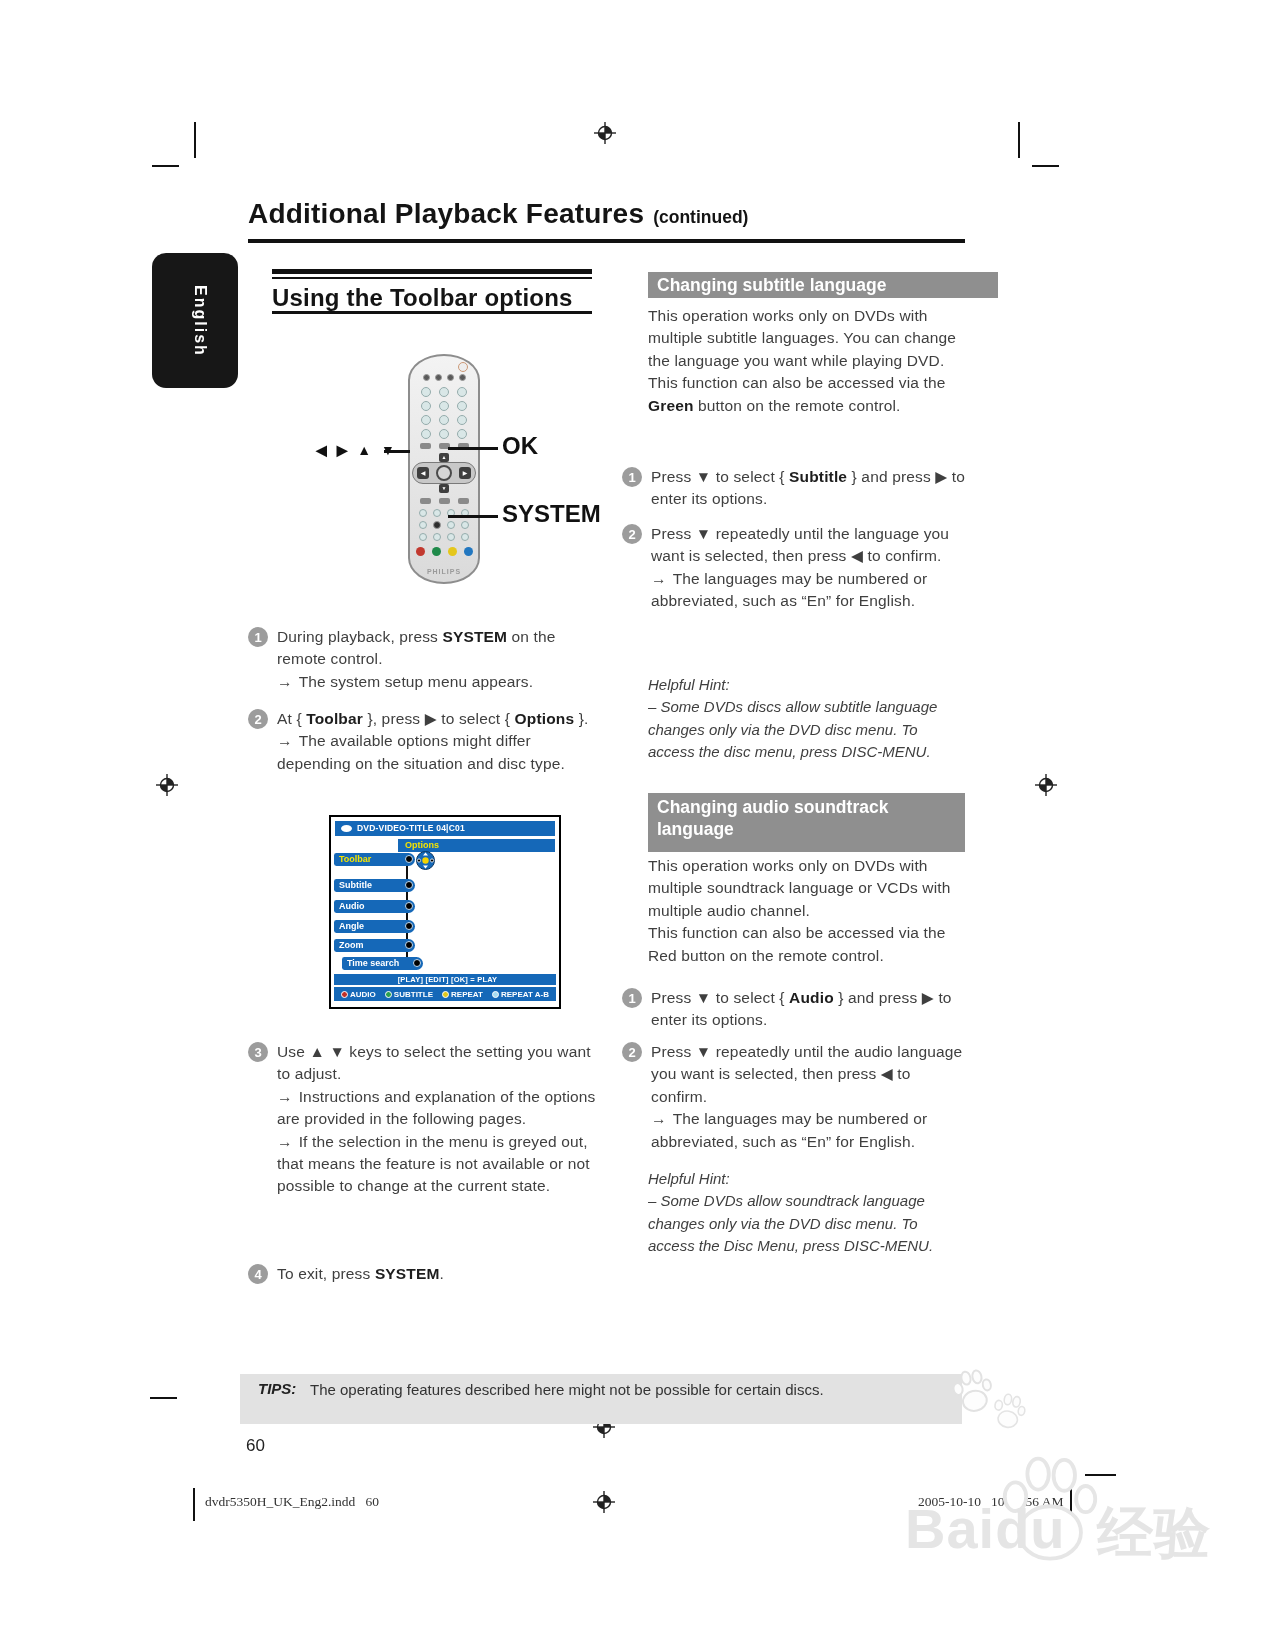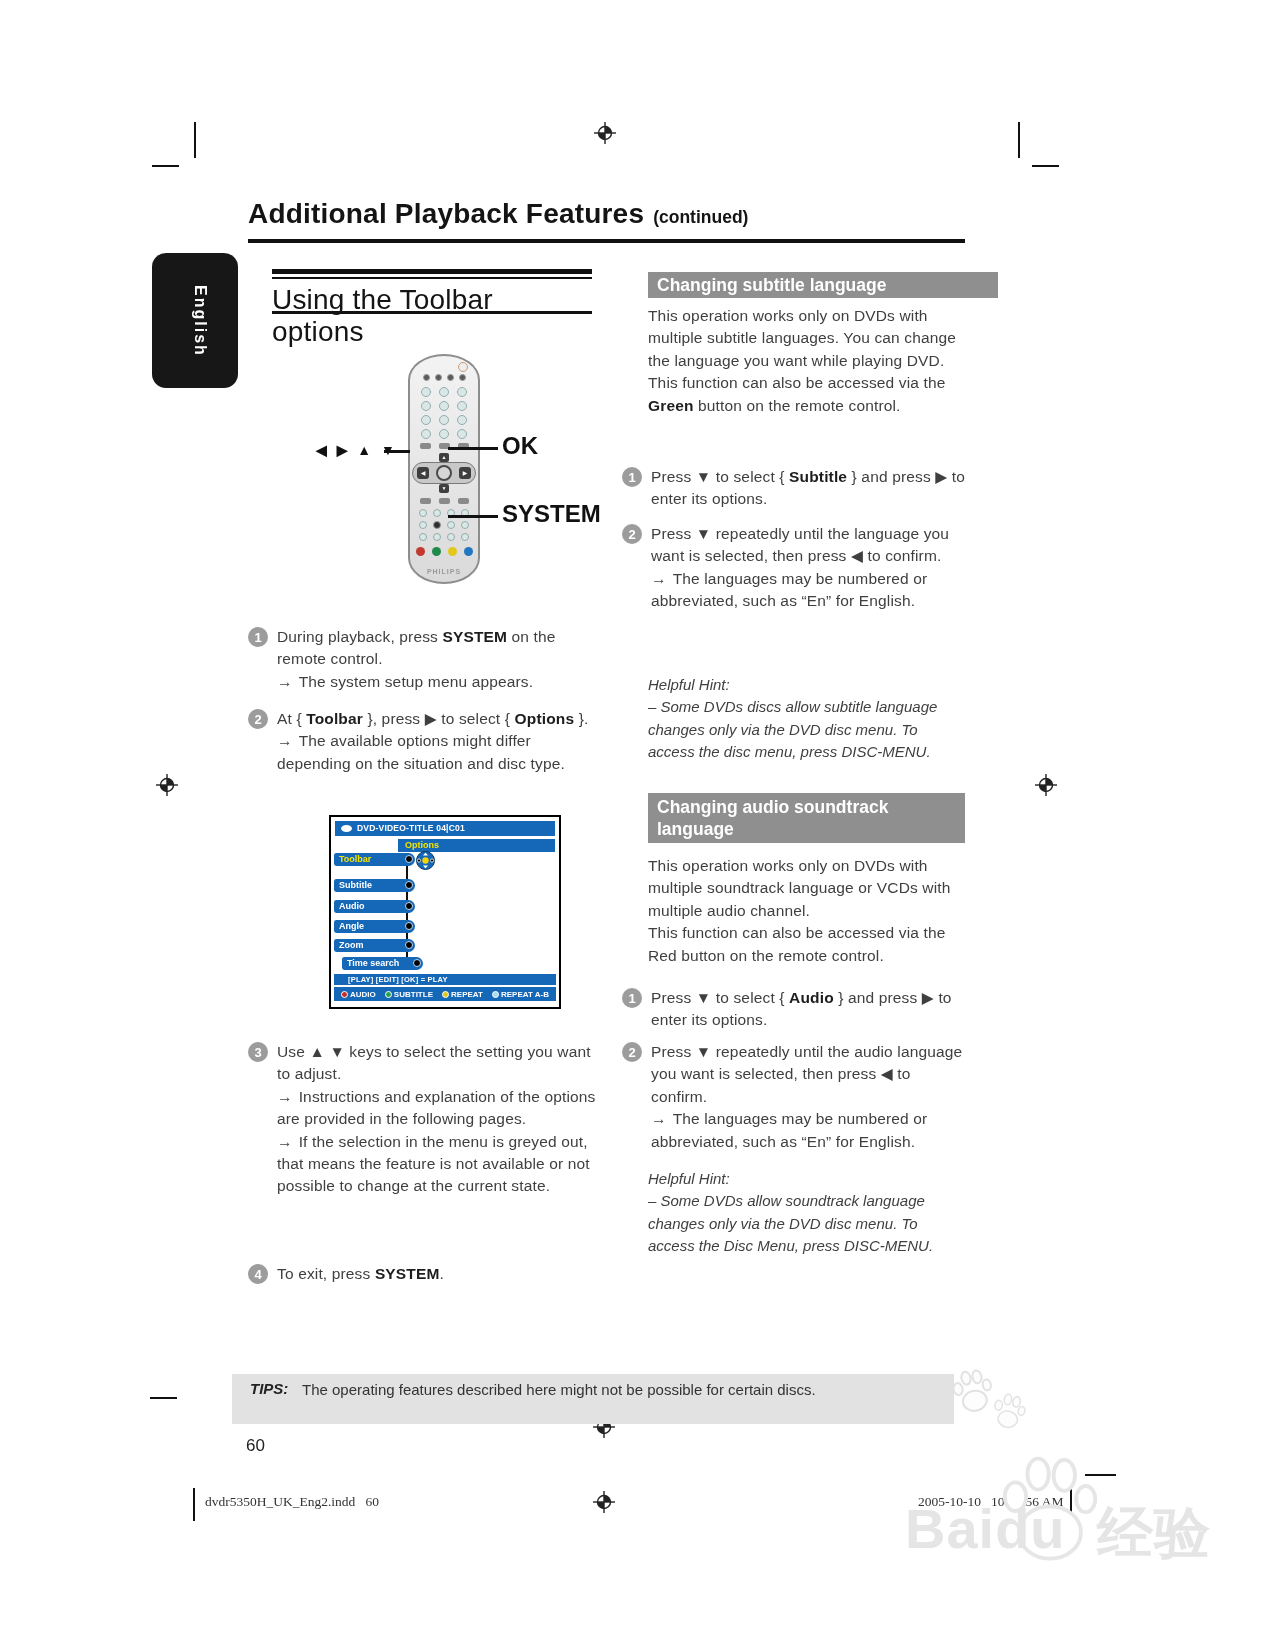--- a/index.html
+++ b/index.html
@@ -6,21 +6,21 @@
   .page{position:relative;width:1275px;height:1650px;background:#ffffff;margin:0 auto;
         font-family:"Liberation Sans", sans-serif;color:#3d3d3d;overflow:hidden;}
   .abs{position:absolute;}
   .rule{background:#111;position:absolute;}
   
   .doc-title{font-size:28px;font-weight:bold;color:#141414;letter-spacing:.2px;}
   .doc-title-suffix{font-size:17.5px;font-weight:bold;color:#141414;margin-left:9px;}
   .lang-tab{background:#171717;border-radius:14px;color:#fff;}
   .lang-tab span{position:absolute;top:50%;left:56%;transform:translate(-50%,-50%);
       writing-mode:vertical-rl;font-size:16px;font-weight:bold;letter-spacing:2px;}
-  .col-heading{font-size:28px;font-weight:normal;color:#141414;letter-spacing:.2px;}
+  .col-heading{font-size:24px;font-weight:bold;color:#141414;letter-spacing:.2px;}
   .gray-header{background:#8f8f8f;color:#fff;font-weight:bold;font-size:17.5px;
       line-height:24px;padding:1px 9px;box-sizing:border-box;}
   
   .bt{font-size:15.5px;line-height:22.4px;color:#3f3f3f;letter-spacing:.15px;}
   .b{font-weight:bold;color:#1d1d1d;}
   .note{margin-top:0px;}
   .note .arr{font-weight:bold;color:#454545;margin-right:6px;}
   .hint{font-style:italic;font-size:15px;line-height:22.4px;color:#3f3f3f;}
   .step{position:absolute;display:flex;gap:9px;}
   .num{flex:0 0 20px;width:20px;height:20px;border-radius:50%;background:#9c9c9c;color:#fff;
@@ -30,21 +30,21 @@
   .osd{position:absolute;background:#fff;border:2px solid #000;}
   .osd-blue{background:#1568b8;position:absolute;}
   .osd-title{color:#fff;font-size:8.5px;font-weight:bold;line-height:15px;padding-left:22px;letter-spacing:.2px;}
   .osd-disc{position:absolute;left:6px;top:4px;width:11px;height:7px;background:#fff;border-radius:50%;}
   .osd-options{color:#f4e400;font-size:9px;font-weight:bold;line-height:13px;padding-left:7px;}
   .osd-pill{position:absolute;background:#1568b8;border-radius:3px 8px 8px 3px;width:81px;height:13px;
       color:#fff;font-size:9px;font-weight:bold;line-height:13px;padding-left:5px;box-sizing:border-box;z-index:2;}
   .osd-pill .dot{position:absolute;right:2px;top:2.2px;width:8px;height:8px;border-radius:50%;
       background:#000;border:1.5px solid #bcd9f2;box-sizing:border-box;}
   .osd-pill.sel{color:#f4e400;}
-  .osd-status{color:#fff;font-size:7.5px;font-weight:bold;line-height:11px;padding-left:14px;letter-spacing:.2px;}
+  .osd-status{color:#fff;font-size:7.5px;font-weight:bold;line-height:11px;padding-left:5px;letter-spacing:.2px;text-align:center;}
   .osd-keys{display:flex;align-items:center;justify-content:space-between;padding:0 7px;box-sizing:border-box;}
   .osd-key{display:flex;align-items:center;gap:2px;color:#fff;font-size:8px;font-weight:bold;}
   .osd-key .kdot{width:7px;height:7px;border-radius:50%;border:1px solid #fff;box-sizing:border-box;}
   
   .remote-body{position:absolute;background:linear-gradient(180deg,#f3f3f3,#dadada);
       border:2px solid #8d8d8d;border-radius:36px/26px;box-sizing:border-box;}
   .rrow{position:absolute;left:0;right:0;display:flex;justify-content:center;}
   .rbtn{border-radius:50%;background:#d9e7e7;border:1px solid #95acac;box-sizing:border-box;}
   .rdark{background:#5a5a5a;border:1px solid #9a9a9a;}
   .rrect{width:11px;height:6px;background:#8a8a8a;border-radius:2px;}
@@ -298,21 +298,21 @@
     <div class="stext bt">
       <div><span>Press ▼ repeatedly until the language you want is selected, then press ◀ to confirm.</span></div>
       <div class="note"><span class="arr">→</span><span>The languages may be numbered or abbreviated, such as “En” for English.</span></div>
     </div>
   </div>
   <div class="abs hint" style="left:648px;top:674px;width:320px">
     <div>Helpful Hint:</div>
     <div>–  Some DVDs discs allow subtitle language changes only via the DVD disc menu. To access the disc menu, press DISC-MENU.</div>
   </div>
 
-  <div class="gray-header abs" style="left:648px;top:793px;width:317px;line-height:22px;padding-top:3px;padding-bottom:3px">Changing audio soundtrack language</div>
+  <div class="gray-header abs" style="left:648px;top:793px;width:317px;line-height:22px;padding-top:3px;padding-bottom:12px">Changing audio soundtrack language</div>
   <div class="abs bt" style="left:648px;top:855px;width:320px">
     <div>This operation works only on DVDs with multiple soundtrack language or VCDs with multiple audio channel.</div>
     <div><span>This function can also be accessed via the Red button on the remote control.</span></div>
   </div>
   <div class="step" style="left:622px;top:987px;width:348px">
     <div class="num">1</div>
     <div class="stext bt">
       <div><span>Press ▼ to select { </span><span class="b">Audio</span><span> } and press ▶ to enter its options.</span></div>
     </div>
   </div>
@@ -321,21 +321,21 @@
     <div class="stext bt">
       <div><span>Press ▼ repeatedly until the audio language you want is selected, then press ◀ to confirm.</span></div>
       <div class="note"><span class="arr">→</span><span>The languages may be numbered or abbreviated, such as “En” for English.</span></div>
     </div>
   </div>
   <div class="abs hint" style="left:648px;top:1168px;width:320px">
     <div>Helpful Hint:</div>
     <div>–  Some DVDs allow soundtrack language changes only via the DVD disc menu. To access the Disc Menu, press DISC-MENU.</div>
   </div>
 
-  <div class="tips-band" style="left:232px;top:1374px;width:722px;height:50px">
+  <div class="tips-band" style="left:240px;top:1374px;width:722px;height:50px">
     <span class="abs tips-label" style="left:18px;top:6px">TIPS:</span>
     <div class="abs tips-text" style="left:70px;top:5px;width:640px">
       <div>The operating features described here might not be possible for certain discs.</div>
     </div>
   </div>
 
   <div class="abs" style="left:246px;top:1436px;font-size:17px;color:#222">60</div>
   <div class="abs footer-text" style="left:205px;top:1494px">dvdr5350H_UK_Eng2.indd   60</div>
   <div class="abs footer-text" style="left:918px;top:1494px">2005-10-10   10:59:56 AM</div>
 

